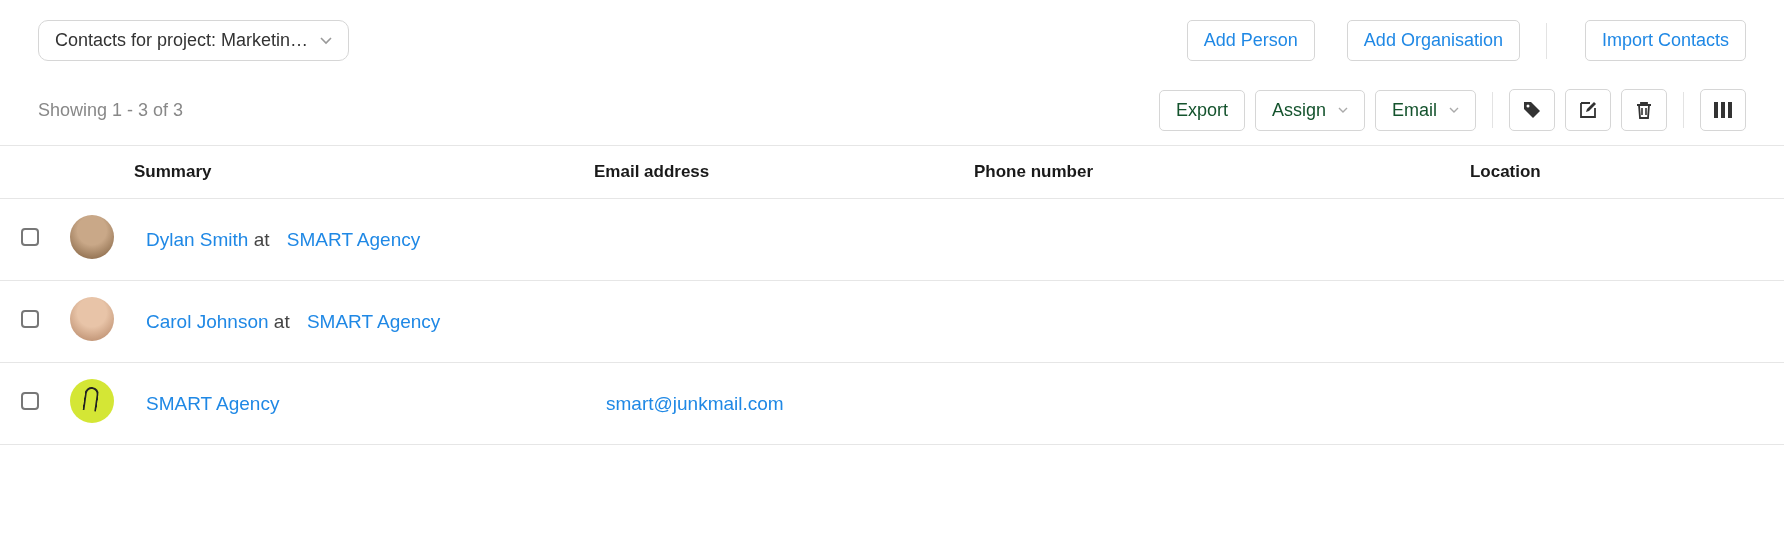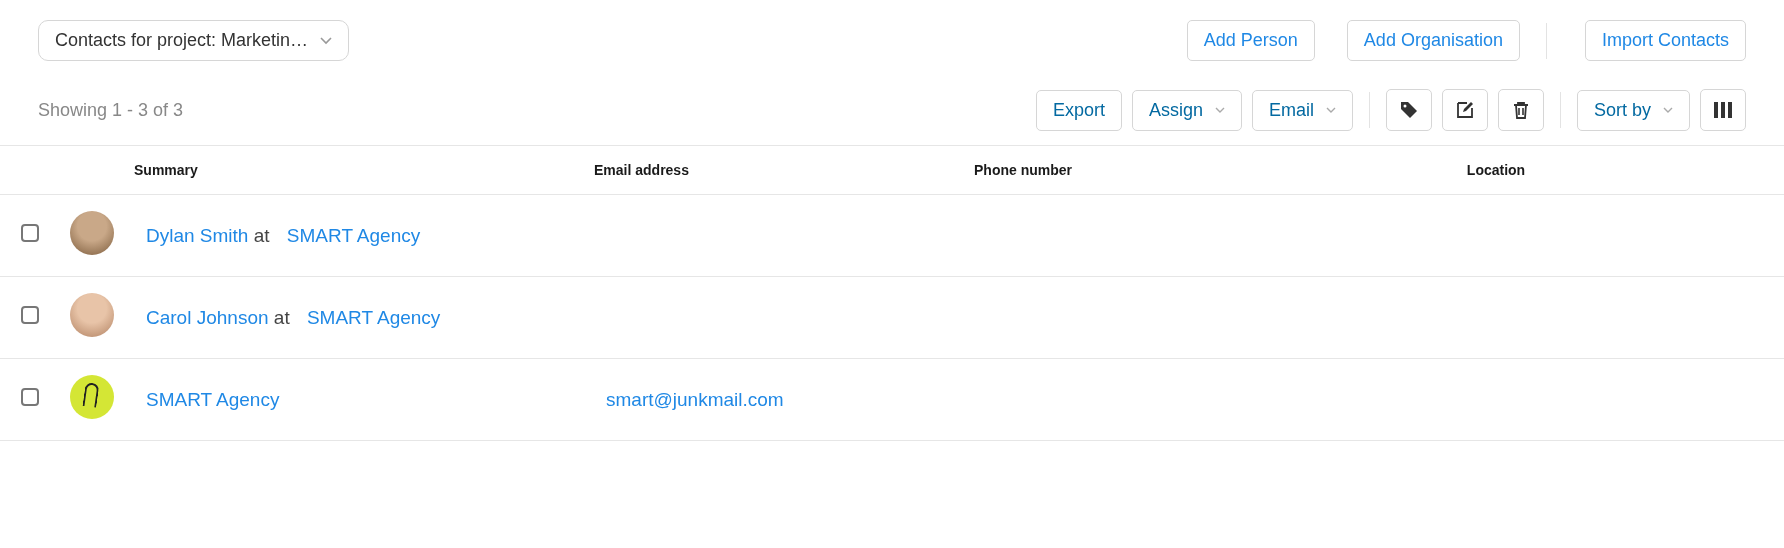--- a/index.html
+++ b/index.html
@@ -40,21 +40,21 @@
   .btn {
     display: inline-flex;
     align-items: center;
     gap: 8px;
     border: 1px solid #d6d6d6;
     border-radius: 5px;
     padding: 9px 16px;
     font-size: 18px;
     background: #fff;
     cursor: pointer;
-    color: #0369a1;
+    color: #14532d;
   }
   .btn.link { color: #1f88e5; }
   .vdiv {
     width: 1px;
     height: 36px;
     background: #e3e3e3;
     margin: 0 6px;
   }
   .toolbar-row {
     display: flex;
@@ -78,21 +78,21 @@
     background: #fff;
     cursor: pointer;
     color: #333;
   }
   .chev { margin-left: 4px; color: #aaa; font-size: 12px; }
   .table-wrap { border-top: 1px solid #e6e6e6; }
   table { width: 100%; border-collapse: collapse; }
   thead th {
     text-align: left;
     font-weight: 700;
-    font-size: 14px;
+    font-size: 17px;
     color: #1a1a1a;
     padding: 16px 10px;
     border-bottom: 1px solid #e6e6e6;
   }
   tbody td {
     padding: 16px 10px;
     border-bottom: 1px solid #e6e6e6;
     font-size: 19px;
     vertical-align: middle;
   }
@@ -192,28 +192,20 @@
     </button>
     <button class="iconbtn">
       <span>
         <svg width="18" height="20" viewBox="0 0 18 20">
             <path d="M2 5h14M6 5V3h6v2M4 5l1 13h8l1-13" stroke="#333" stroke-width="1.8" fill="none"></path>
             <path d="M7 8v7M11 8v7" stroke="#333" stroke-width="1.6"></path>
           </svg>
       </span>
     </button>
     <div class="vdiv"></div>
-    <button class="btn">
-      <span>Sort by</span>
-      <span class="chev">
-        <svg width="10" height="7" viewBox="0 0 10 7">
-            <path d="M1 1l4 4 4-4" stroke="#aaa" stroke-width="1.4" fill="none"></path>
-          </svg>
-      </span>
-    </button>
     <button class="iconbtn">
       <span>
         <svg width="20" height="18" viewBox="0 0 20 18">
             <rect x="1" y="1" width="4" height="16" fill="#333"></rect>
             <rect x="8" y="1" width="4" height="16" fill="#333"></rect>
             <rect x="15" y="1" width="4" height="16" fill="#333"></rect>
           </svg>
       </span>
     </button>
   </div>

